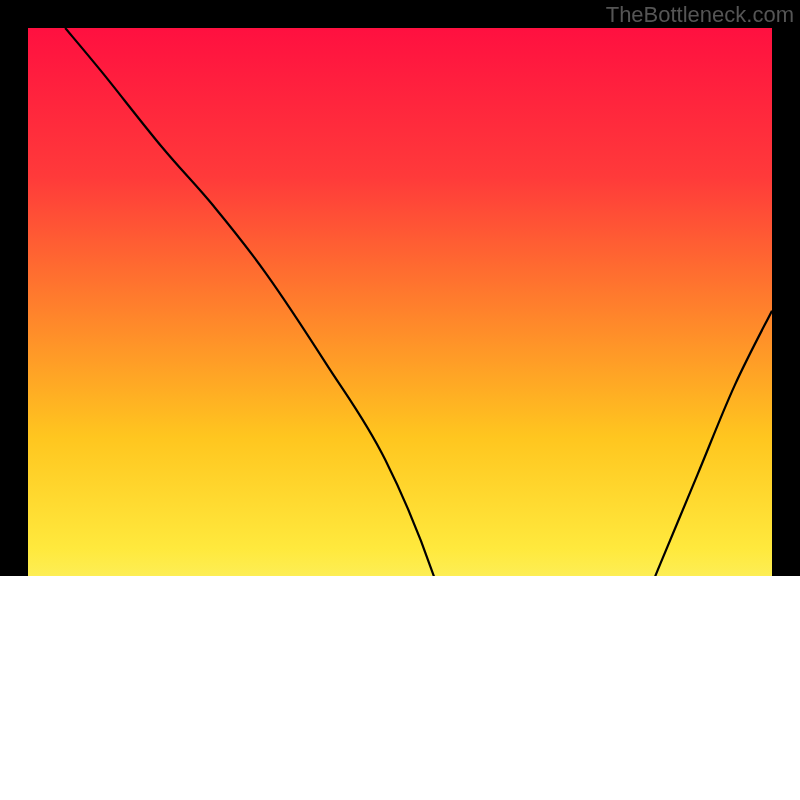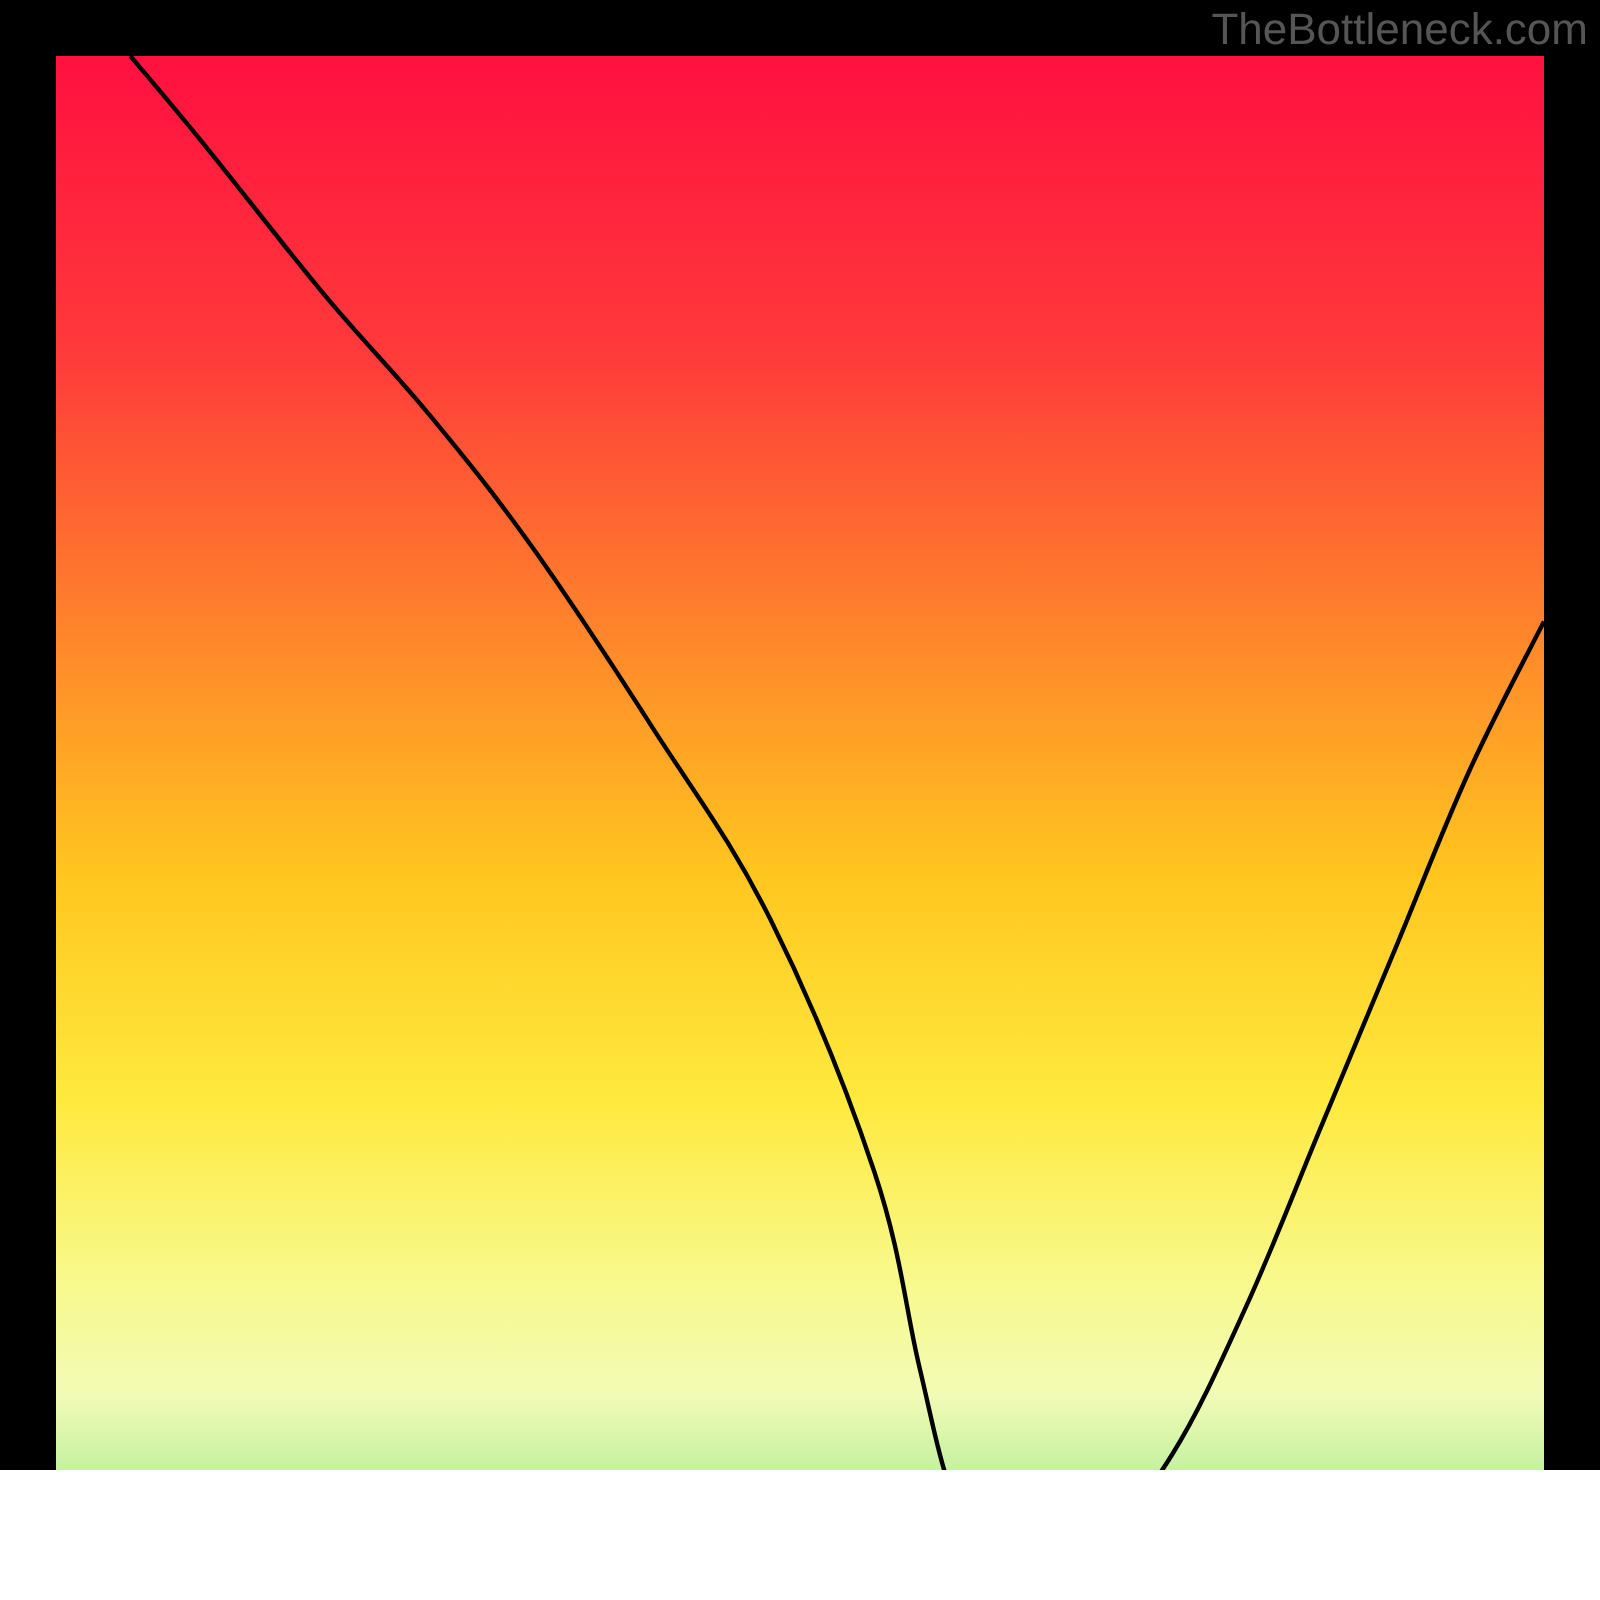--- a/index.html
+++ b/index.html
@@ -4,21 +4,21 @@
 <style>
   body {
     margin: 0;
     padding: 0;
     background: #fff;
     font-family: Arial, sans-serif;
   }
   .chart-container {
     position: relative;
     width: 800px;
-    height: 735px;
+    height: 576px;
     background: #000;
   }
   .watermark {
     position: absolute;
     top: 2px;
     right: 6px;
     color: #555;
     font-size: 22px;
     font-weight: 500;
     z-index: 5;

